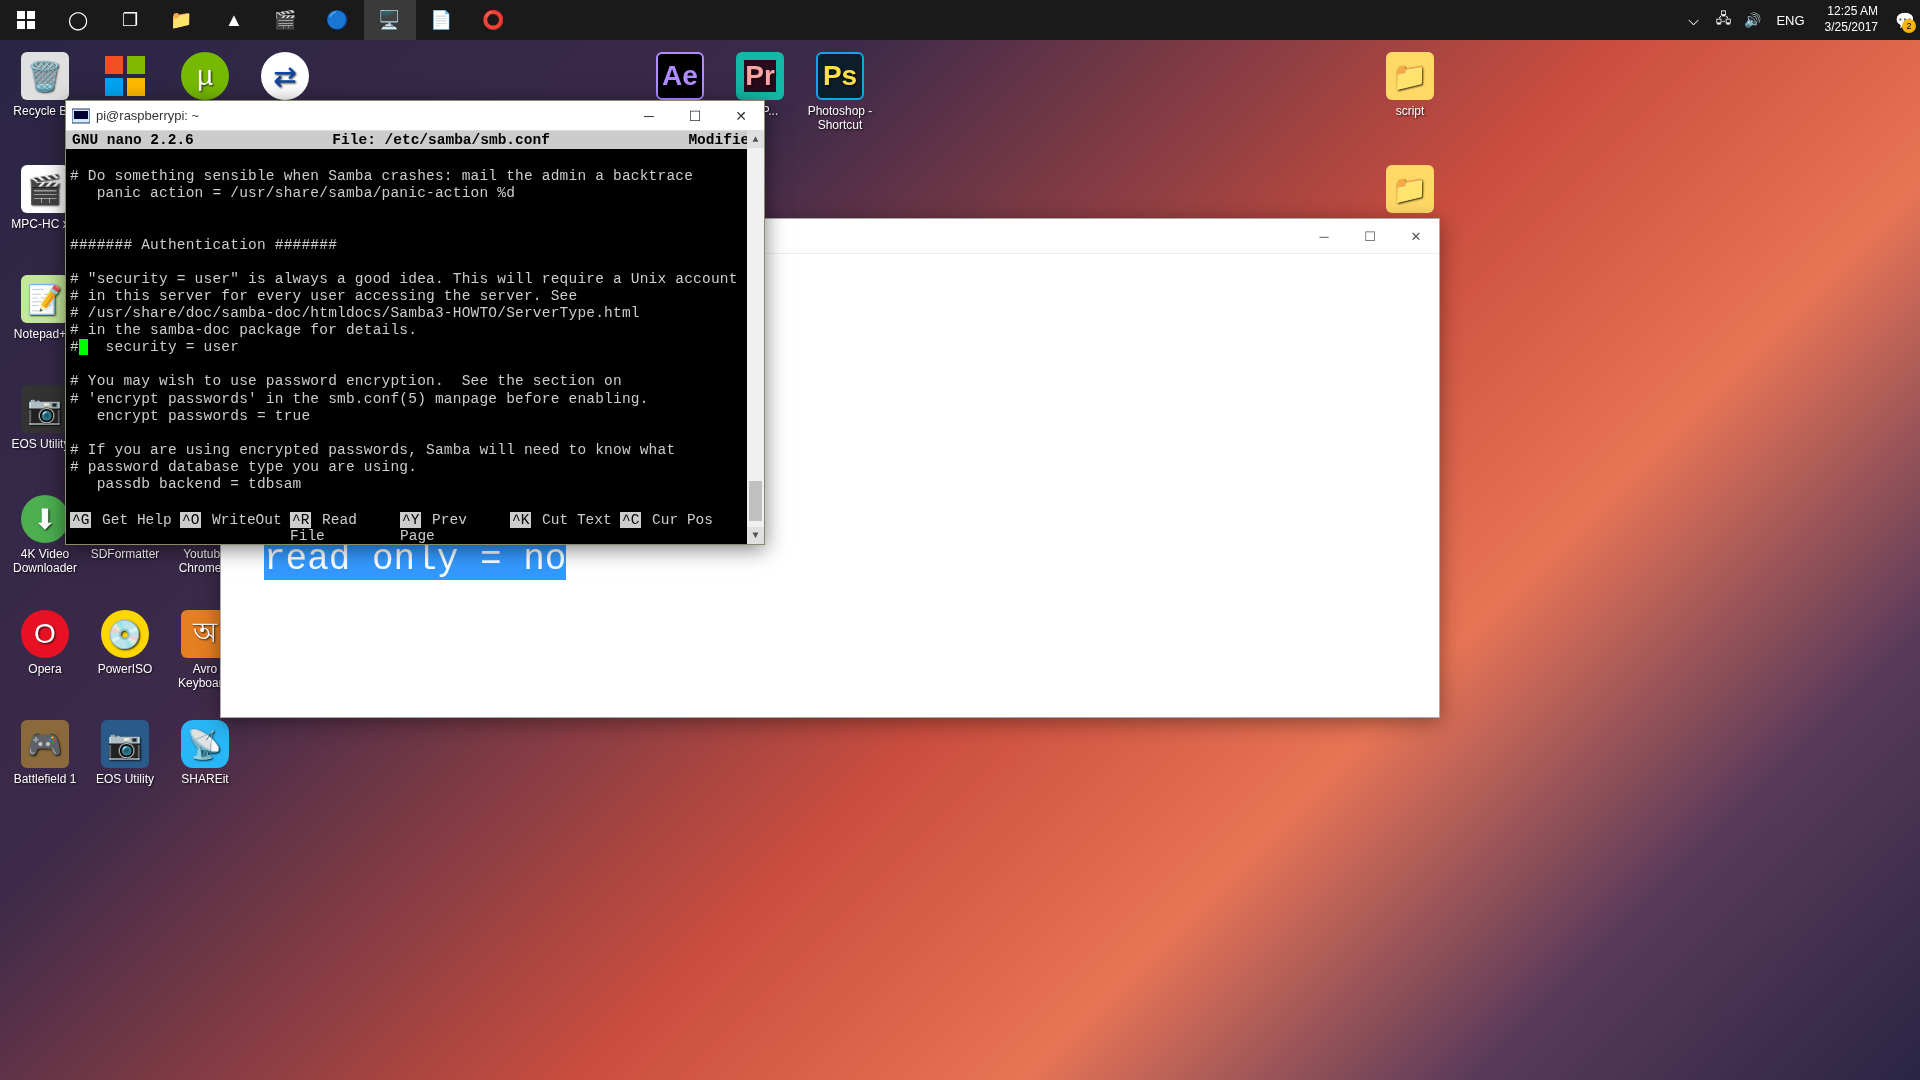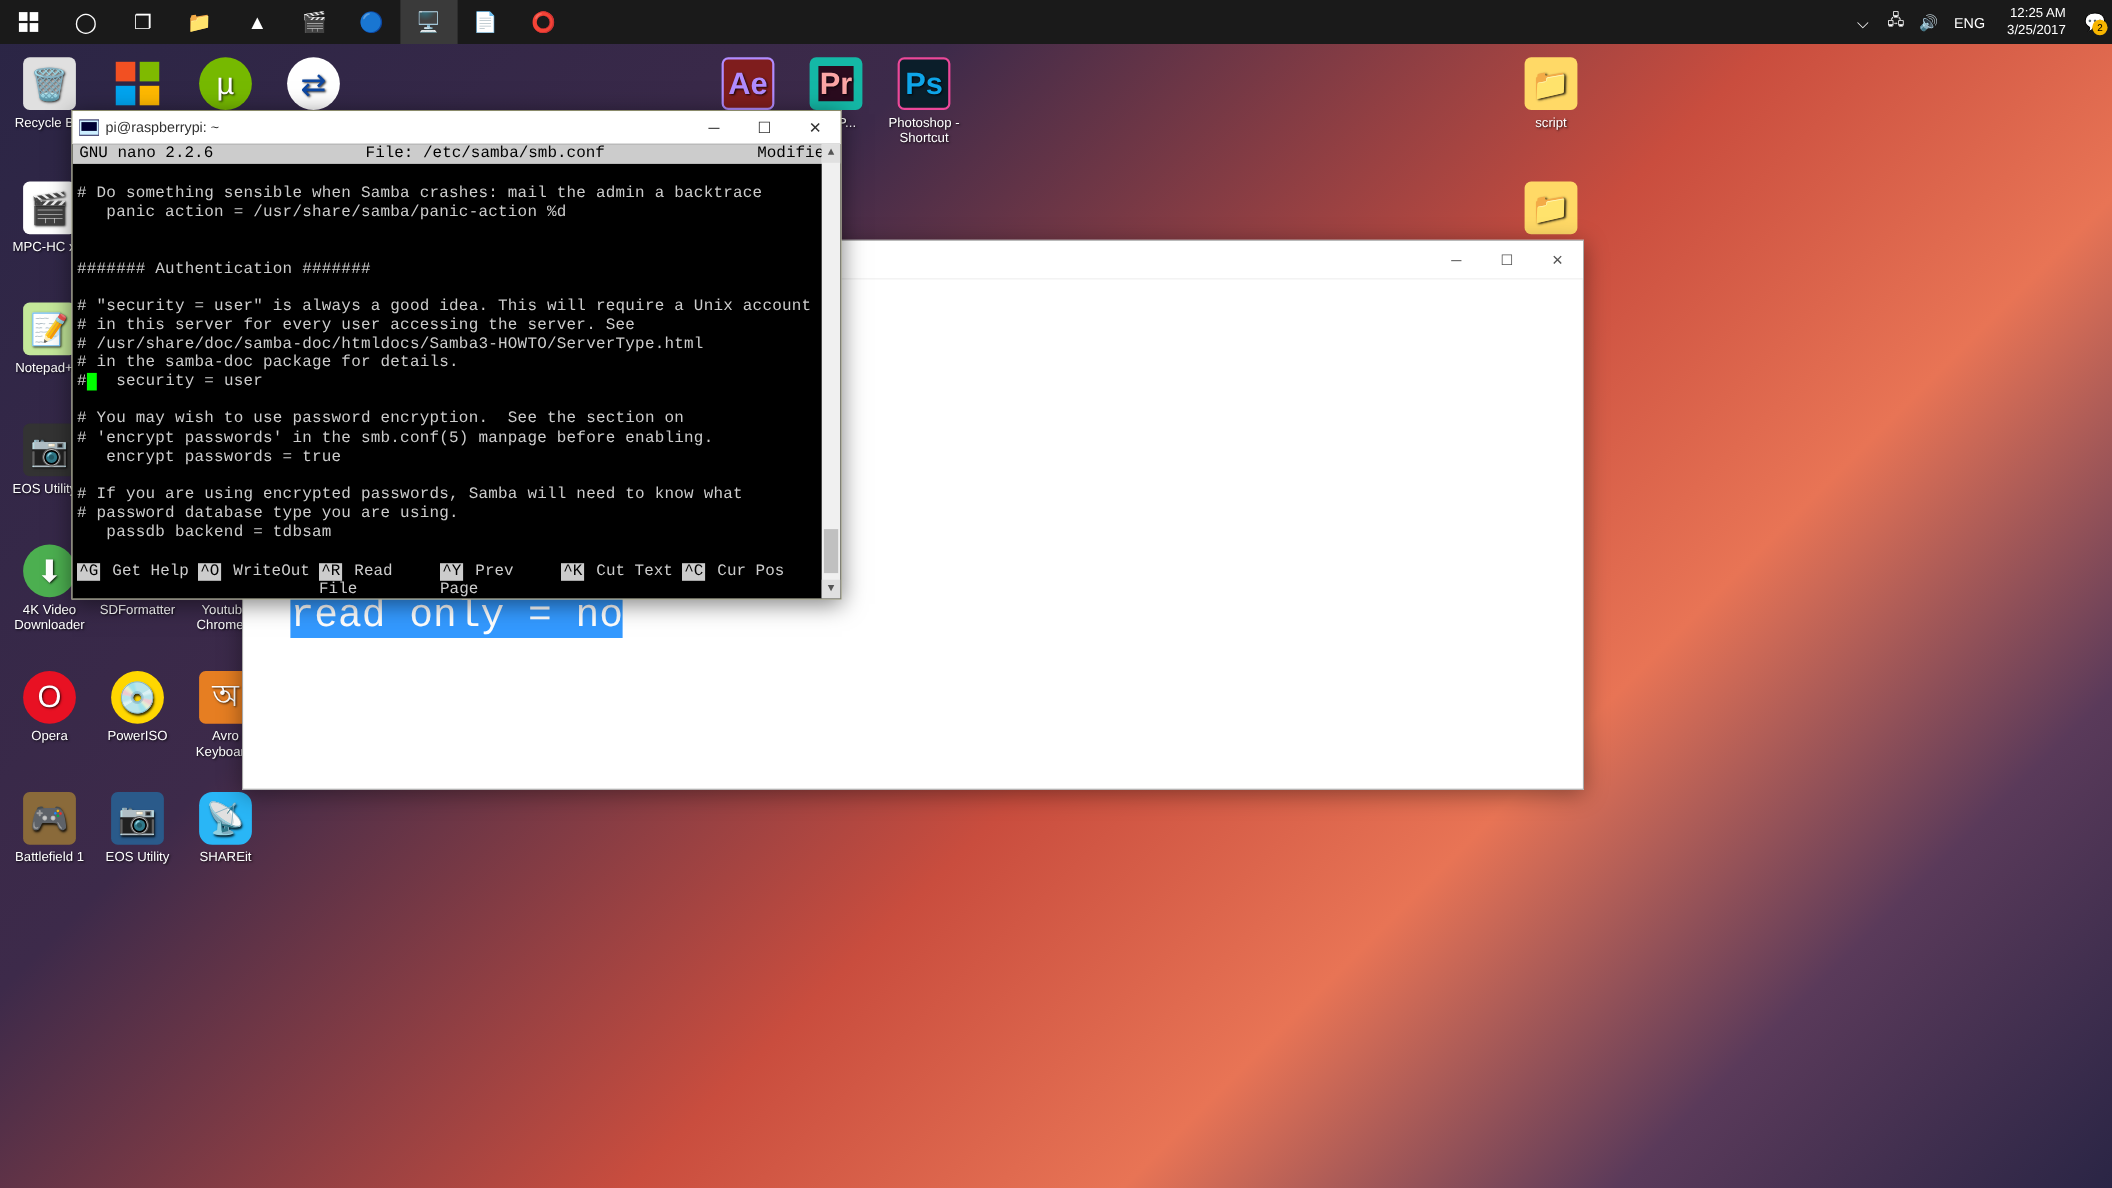--- a/index.html
+++ b/index.html
@@ -79,21 +79,21 @@
   font-size: 14.5px;
   color:#ccc;
   overflow:hidden;
 }
 .terminal-scrollbar{ position:absolute; right:0; top:0; bottom:0; width:17px; background:#f0f0f0; }
 .scroll-arrow{ height:17px; background:#e0e0e0; display:flex; align-items:center; justify-content:center; font-size:10px; color:#555; }
 .scroll-thumb{ position:absolute; left:2px; right:2px; top:350px; height:40px; background:#c0c0c0; }
 .nano-header {
   background:#ccc; color:#000;
   display:flex; padding:1px 6px;
-  font-weight:normal;
+  font-weight:bold;
   justify-content:center;
 }
 .nano-header span:nth-child(2){ flex:1; text-align:center; }
 .nano-body { padding: 2px 4px; white-space:pre; line-height:1.18; letter-spacing:0.2px; }
 .nano-cursor{ background:#0f0; color:#000; }
 .nano-footer { position:absolute; bottom:0; left:0; right:17px; color:#ccc; padding:0 4px; }
 .nano-footer-row{ display:flex; }
 .nano-key{ background:#ccc; color:#000; padding:0 2px; margin-right:2px; }
 .nano-cmd{ width:110px; }
 
@@ -112,23 +112,23 @@
 .notepad-body{
   padding: 10px 14px;
   font-family: "Courier New", monospace;
   font-size: 36px;
   color:#000;
 }
 .np-highlight{ background:#3399ff; color:#fff;margin-left:29px; }
 
 
 .ibox { width:48px; height:48px; display:flex; align-items:center; justify-content:center; font-weight:bold; font-size:20px; }
-.ae{ background:#7f1d1d; border:2px solid #b18cff; color:#b18cff; }
+.ae{ background:#000000; border:2px solid #b18cff; color:#b18cff; }
 .pr{ background:#2a0b1e; border:8px solid #14b8a6; color:#fca5a5; }
-.ps{ background:#0b1e2a; border:2px solid #ec4899; color:#0ea5e9; }
+.ps{ background:#0b1e2a; border:2px solid #0ea5e9; color:#fde047; }
 .folder{ background:#ffd966; border-radius:4px; }
 .recycle{ background:#e0e0e0; border-radius:6px; }
 </style>
 </head>
 <body>
 
 <div class="taskbar">
   <div class="taskbar-left">
     <div class="taskbar-btn">
         <svg width="18" height="18" viewBox="0 0 18 18">

